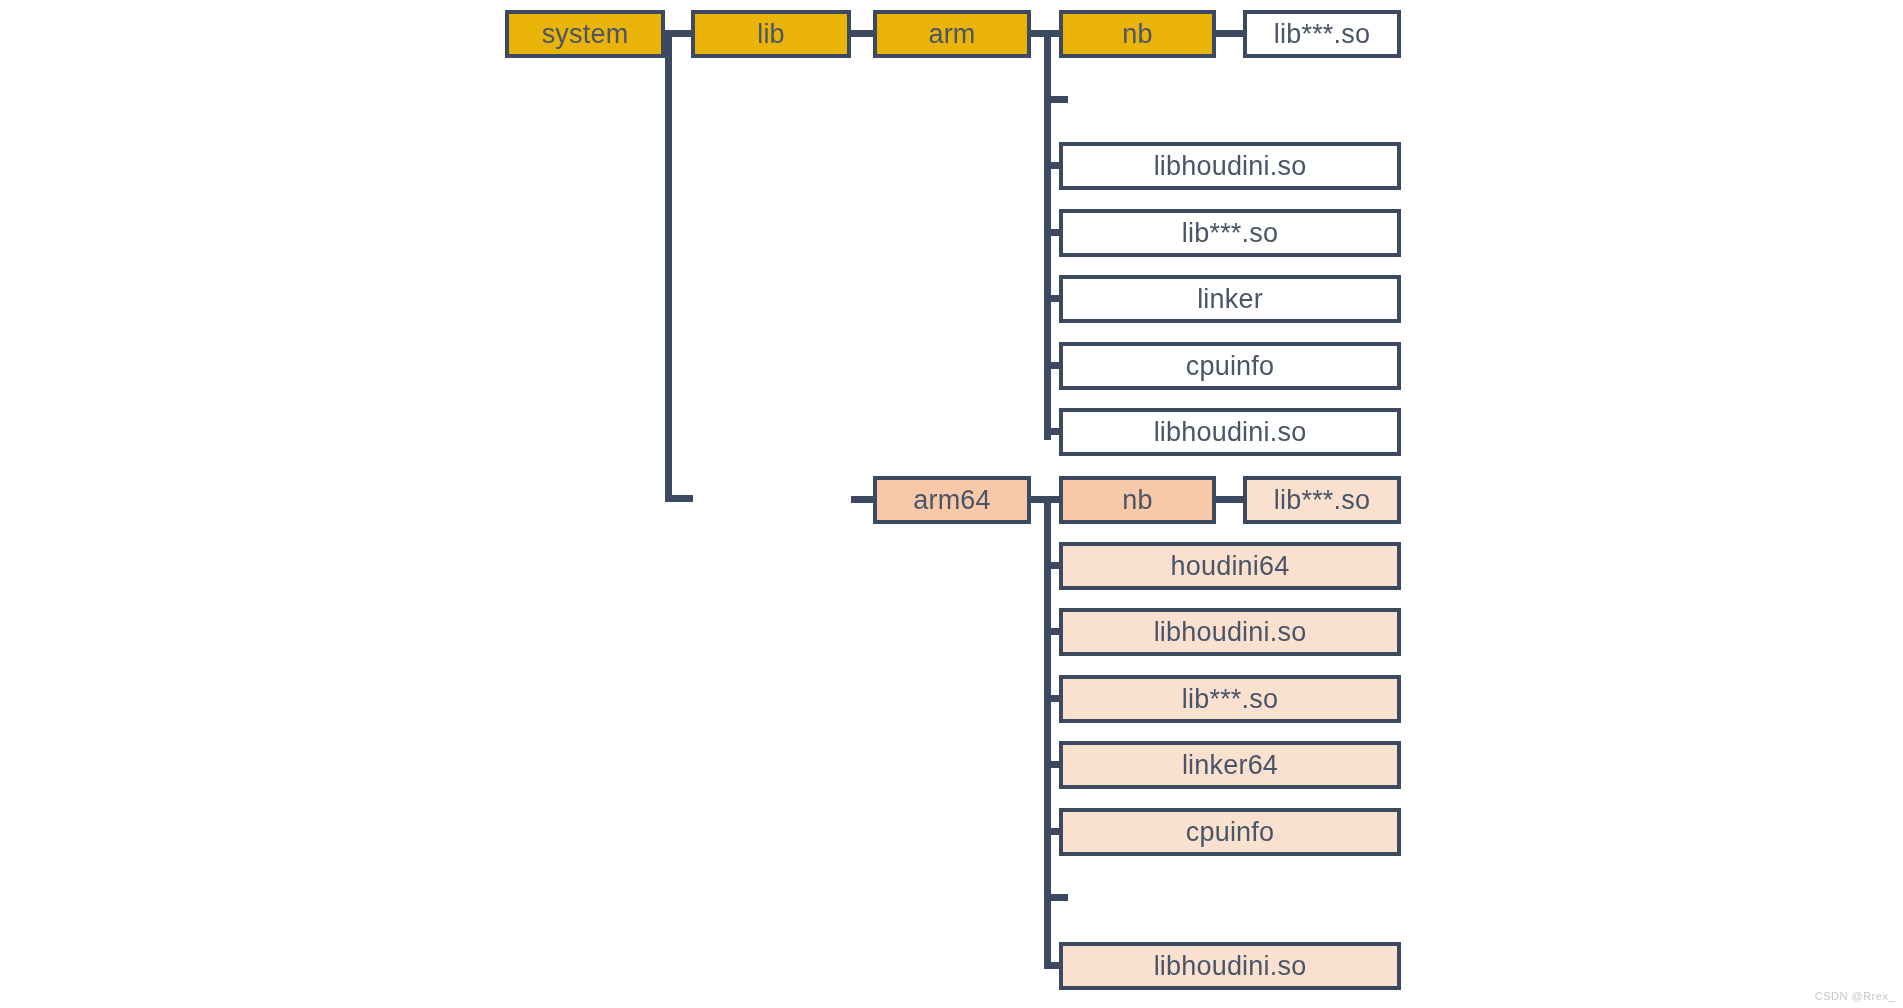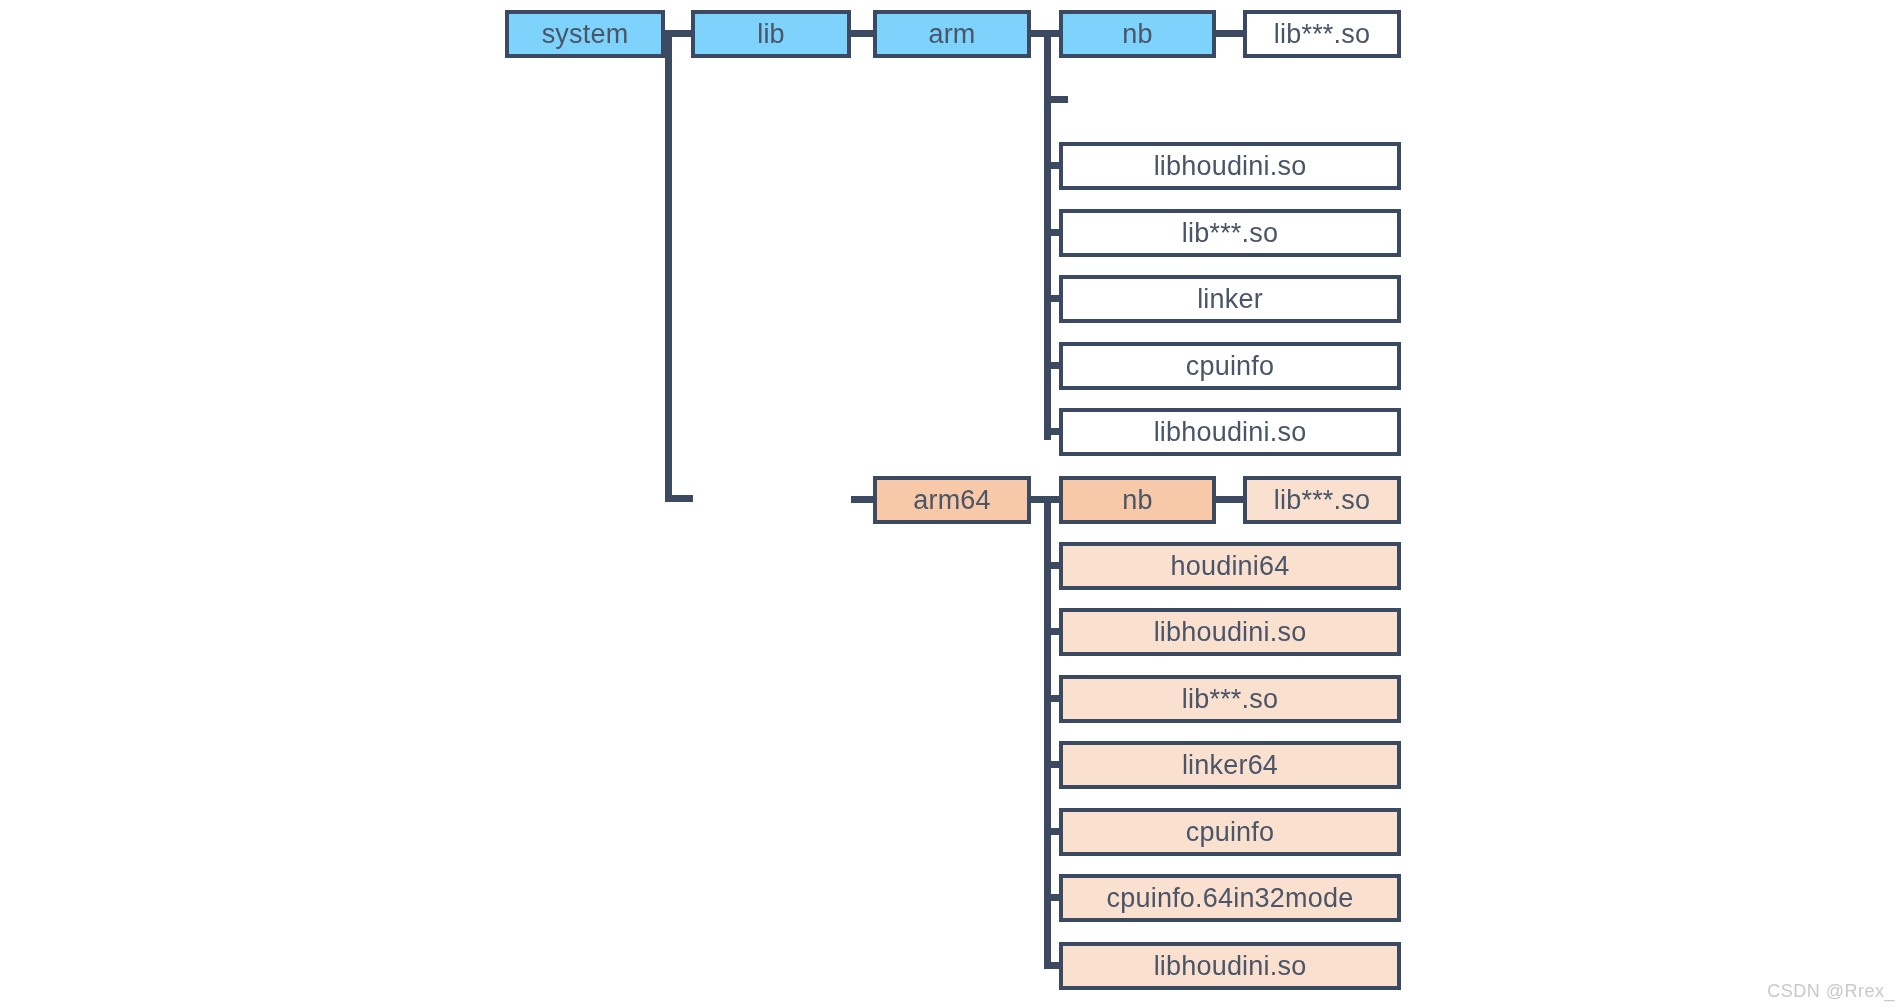--- a/index.html
+++ b/index.html
@@ -25,34 +25,34 @@
     align-items: center;
     justify-content: center;
     color: #4a5568;
     font-size: 27px;
     font-family: "Liberation Sans", sans-serif;
     font-weight: 400;
     letter-spacing: 0.2px;
     line-height: 1;
     white-space: nowrap;
   }
-  .node.blue   { background: #7dd3fc; }
+  .node.blue   { background: #eab308; }
   .node.blueleaf { background: #ffffff; }
   .node.orange { background: #f7c9a8; }
   .node.orangeleaf { background: #fae0cf; }
 
   .conn {
     position: absolute;
     background: #3b4a60;
   }
   .watermark {
     position: absolute;
     right: 8px;
     bottom: 6px;
-    font-size: 18px;
+    font-size: 11px;
     color: #c9c9c9;
     font-family: "Liberation Sans", sans-serif;
     letter-spacing: 0.5px;
   }
 </style>
 </head>
 <body>
 
 <div id="canvas">
 
@@ -152,22 +152,19 @@
   </div>
   <div class="node orangeleaf" style="left:1059px; top:675px; width:342px; height:48px;">
     <span>lib***.so</span>
   </div>
   <div class="node orangeleaf" style="left:1059px; top:741px; width:342px; height:48px;">
     <span>linker64</span>
   </div>
   <div class="node orangeleaf" style="left:1059px; top:808px; width:342px; height:48px;">
     <span>cpuinfo</span>
   </div>
-  <div class="node orangeleaf" style="left:1059px; top:874px; width:342px; height:48px;">
-    <span>cpuinfo.64in32mode</span>
-  </div>
   <div class="node orangeleaf" style="left:1059px; top:942px; width:342px; height:48px;">
     <span>libhoudini.so</span>
   </div>
 
   <div class="watermark">CSDN @Rrex_</div>
 
 </div>
 
 </body></html>

